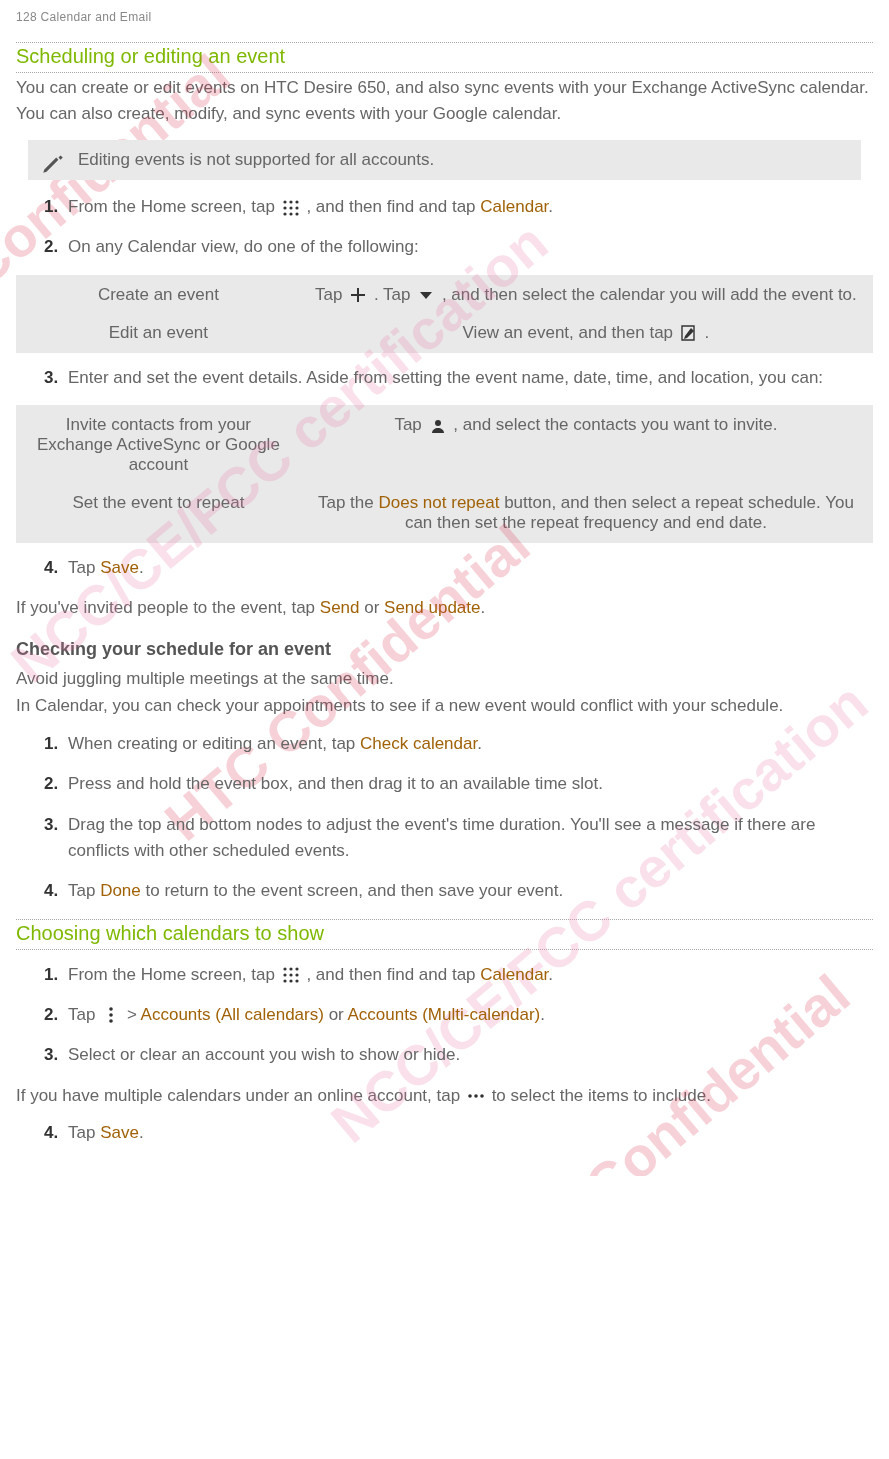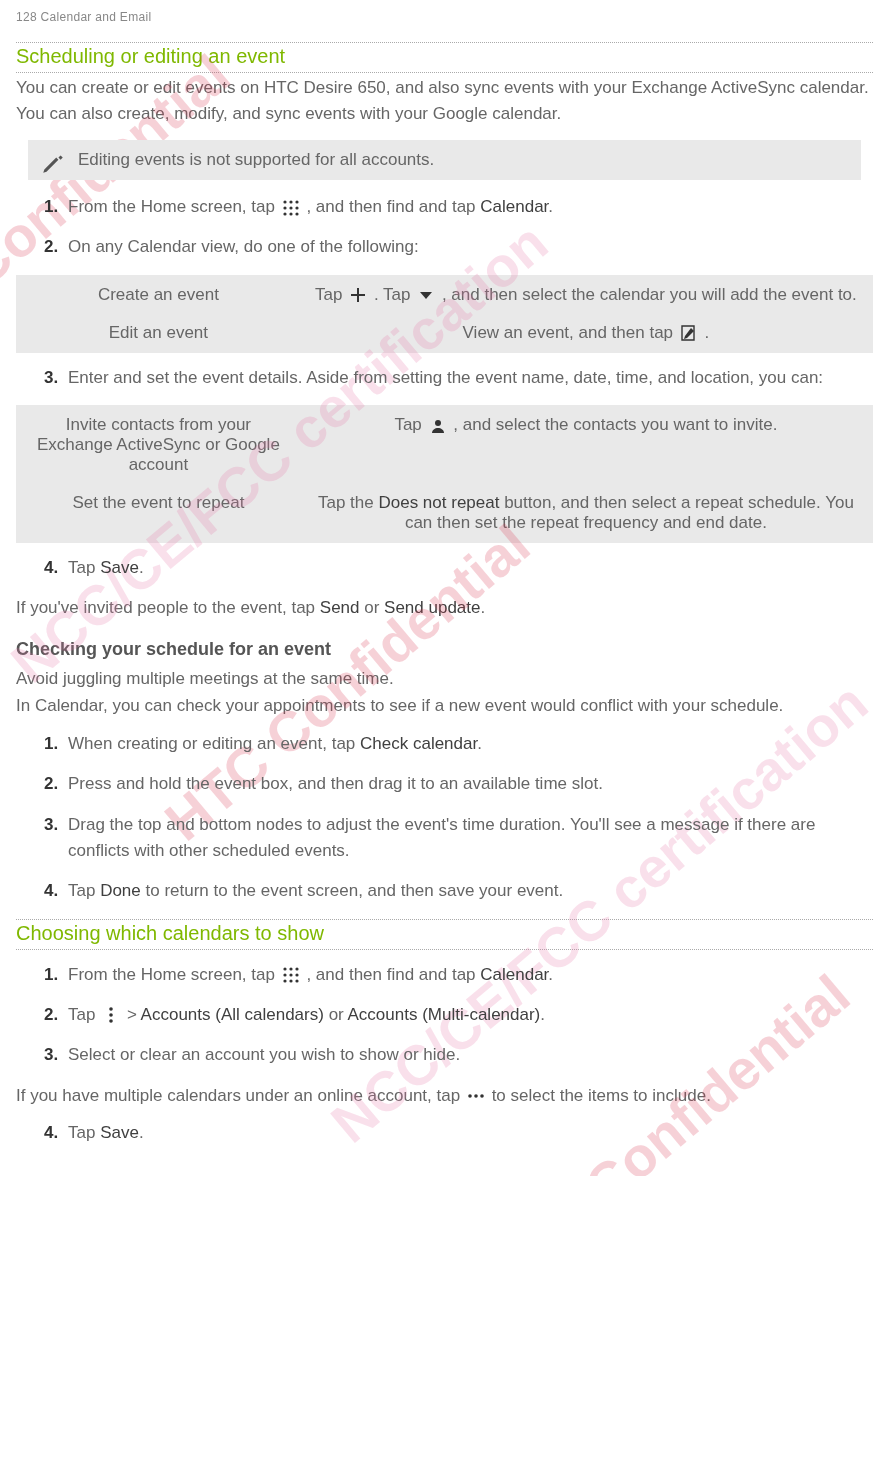--- a/index.html
+++ b/index.html
@@ -96,21 +96,21 @@
     .table-gray td:first-child {
       width: 33%;
     }
     .subheading {
       font-size: 18px;
       color: #555;
       margin-top: 18px;
       margin-bottom: 6px;
     }
     .strong-inline {
-      color: #404040;
+      color: #a16207;
     }
     .watermark {
       position: absolute;
       font-size: 56px;
       font-weight: bold;
       opacity: 0.22;
       transform: rotate(-40deg);
       pointer-events: none;
       white-space: nowrap;
     }

